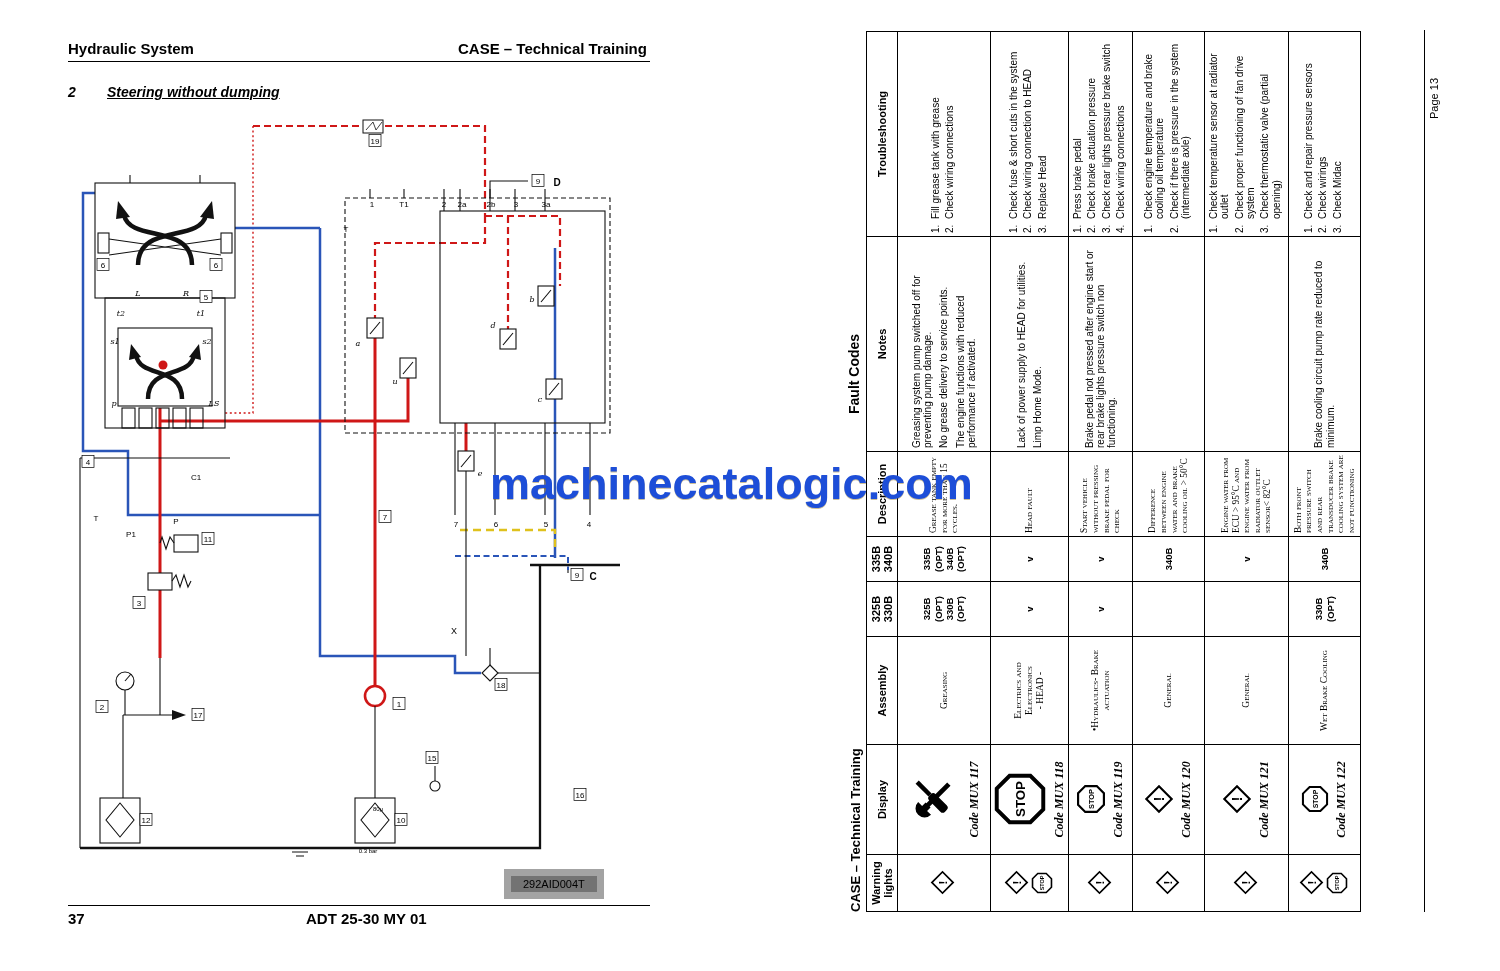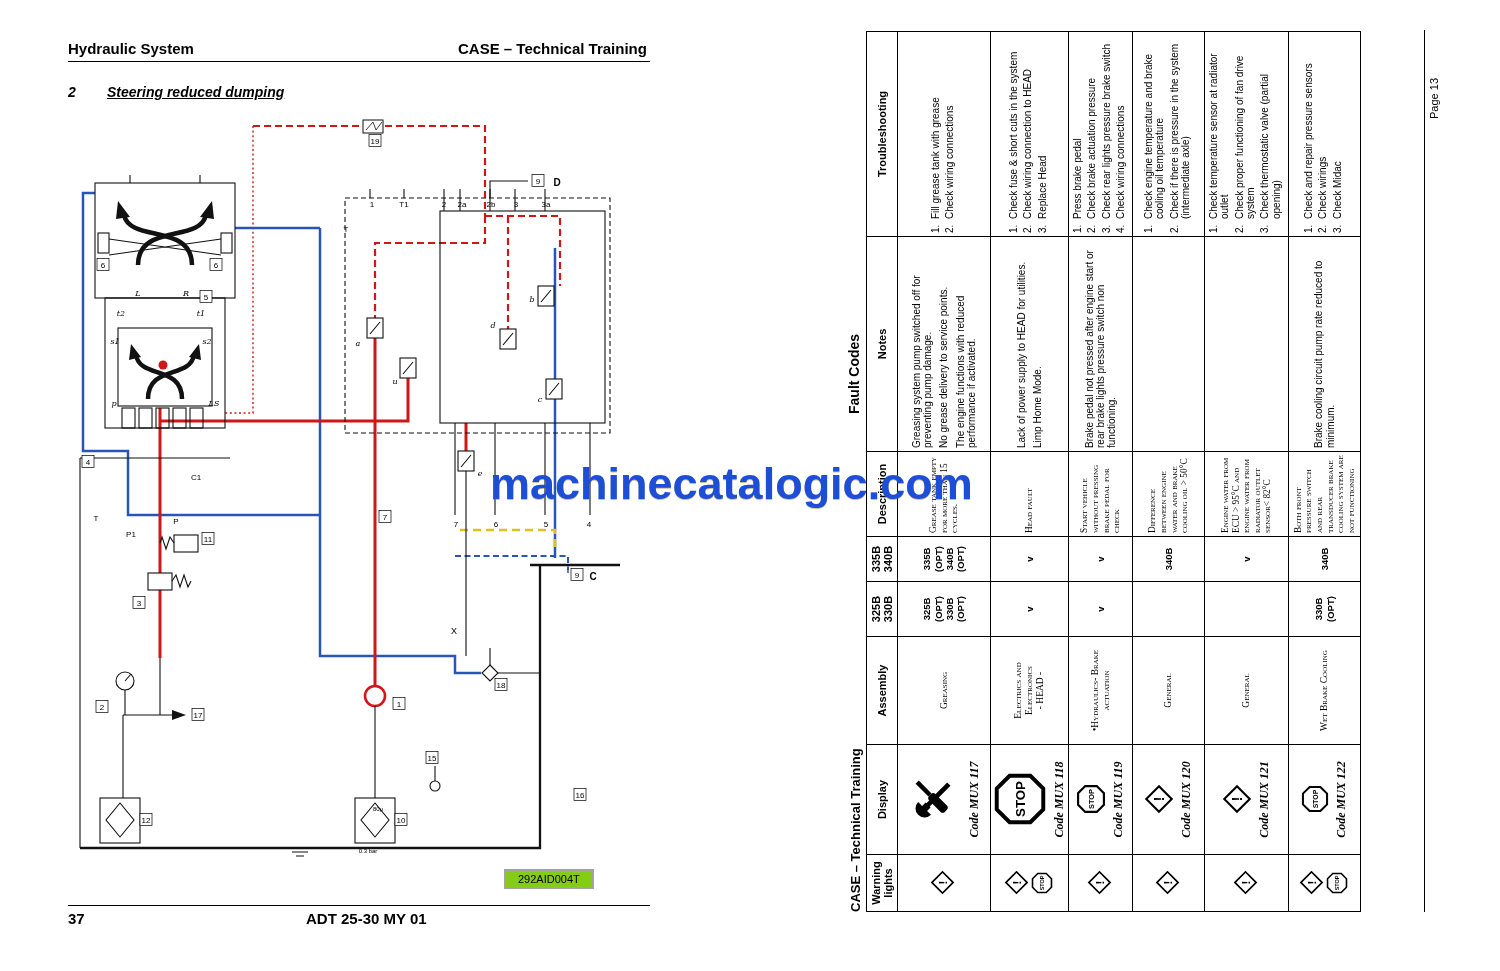--- a/index.html
+++ b/index.html
@@ -5,21 +5,21 @@
 *{margin:0;padding:0;box-sizing:border-box}
 html,body{width:1500px;height:971px;background:#fff;font-family:"Liberation Sans",sans-serif;color:#000;position:relative;overflow:hidden}
 .left-page{position:absolute;left:0;top:0;width:840px;height:685px}
 .lp-header-left{position:absolute;left:68px;top:40px;font-size:15px;font-weight:bold}
 .lp-header-right{position:absolute;left:458px;top:40px;font-size:15px;font-weight:bold}
 .lp-rule-top{position:absolute;left:68px;top:61px;width:582px;border-top:1.5px solid #000}
 .lp-section{position:absolute;left:68px;top:84px;font-size:14px;font-weight:bold;font-style:italic}
 .sec-num{display:inline-block;width:39px}
 .sec-title{text-decoration:underline}
 .schematic{position:absolute;left:60px;top:103px}
-.figure-code{position:absolute;left:504px;top:869px;border:2px solid #a3a3a3;font-size:11px;padding:2px 12px;background:#84cc16}
+.figure-code{position:absolute;left:504px;top:869px;border:7px solid #a3a3a3;font-size:11px;padding:2px 12px;background:#737373}
 .lp-rule-bottom{position:absolute;left:68px;top:905px;width:582px;border-top:1.5px solid #000}
 .lp-footer-left{position:absolute;left:68px;top:910px;font-size:15px;font-weight:bold}
 .lp-footer-center{position:absolute;left:306px;top:910px;font-size:15px;font-weight:bold}
 .watermark{position:absolute;left:490px;top:458px;font-size:45px;font-weight:bold;letter-spacing:0;z-index:60;white-space:nowrap;text-shadow:0 1px 0 rgba(130,95,0,.4)}
 .rotated-wrap{position:absolute;left:845px;top:30px;width:620px;height:882px}
 .rotated-inner{position:absolute;left:0;top:0;width:882px;height:620px;transform-origin:0 0;transform:rotate(-90deg) translateX(-882px)}
 .rp-head{position:relative;height:21px}
 .case-title{position:absolute;left:0;top:3px;font-size:13px;font-weight:bold}
 .fault-title{position:absolute;left:498px;top:1px;font-size:14px;font-weight:bold}
 table.fault{border-collapse:collapse;table-layout:fixed;width:880px}
@@ -50,21 +50,21 @@
 .rp-page-num{text-align:right;padding-right:48px;font-size:11px;margin-top:3px}
 </style>
 </head>
 <body>
 
 <div class="left-page">
   <div class="lp-header-left">Hydraulic System</div>
   <div class="lp-header-right">CASE – Technical Training</div>
   <div class="lp-rule-top"></div>
   <div class="lp-section">
-    <span class="sec-num">2</span><span class="sec-title">Steering reduced dumping</span>
+    <span class="sec-num">2</span><span class="sec-title">Steering without dumping</span>
   </div>
 
   <svg class="schematic" viewBox="0 0 620 770" width="620" height="770">
     <g stroke="#cf1717" stroke-width="2.2" fill="none" stroke-dasharray="7 4">
       <path d="M193,23 H425 V113"></path>
       <path d="M425,113 H500 V183"></path>
       <path d="M425,113 V140 H315 V215"></path>
       <path d="M448,113 V226"></path>
     </g>
     <g stroke="#cf1717" stroke-width="1.4" fill="none" stroke-dasharray="2 2.6">

